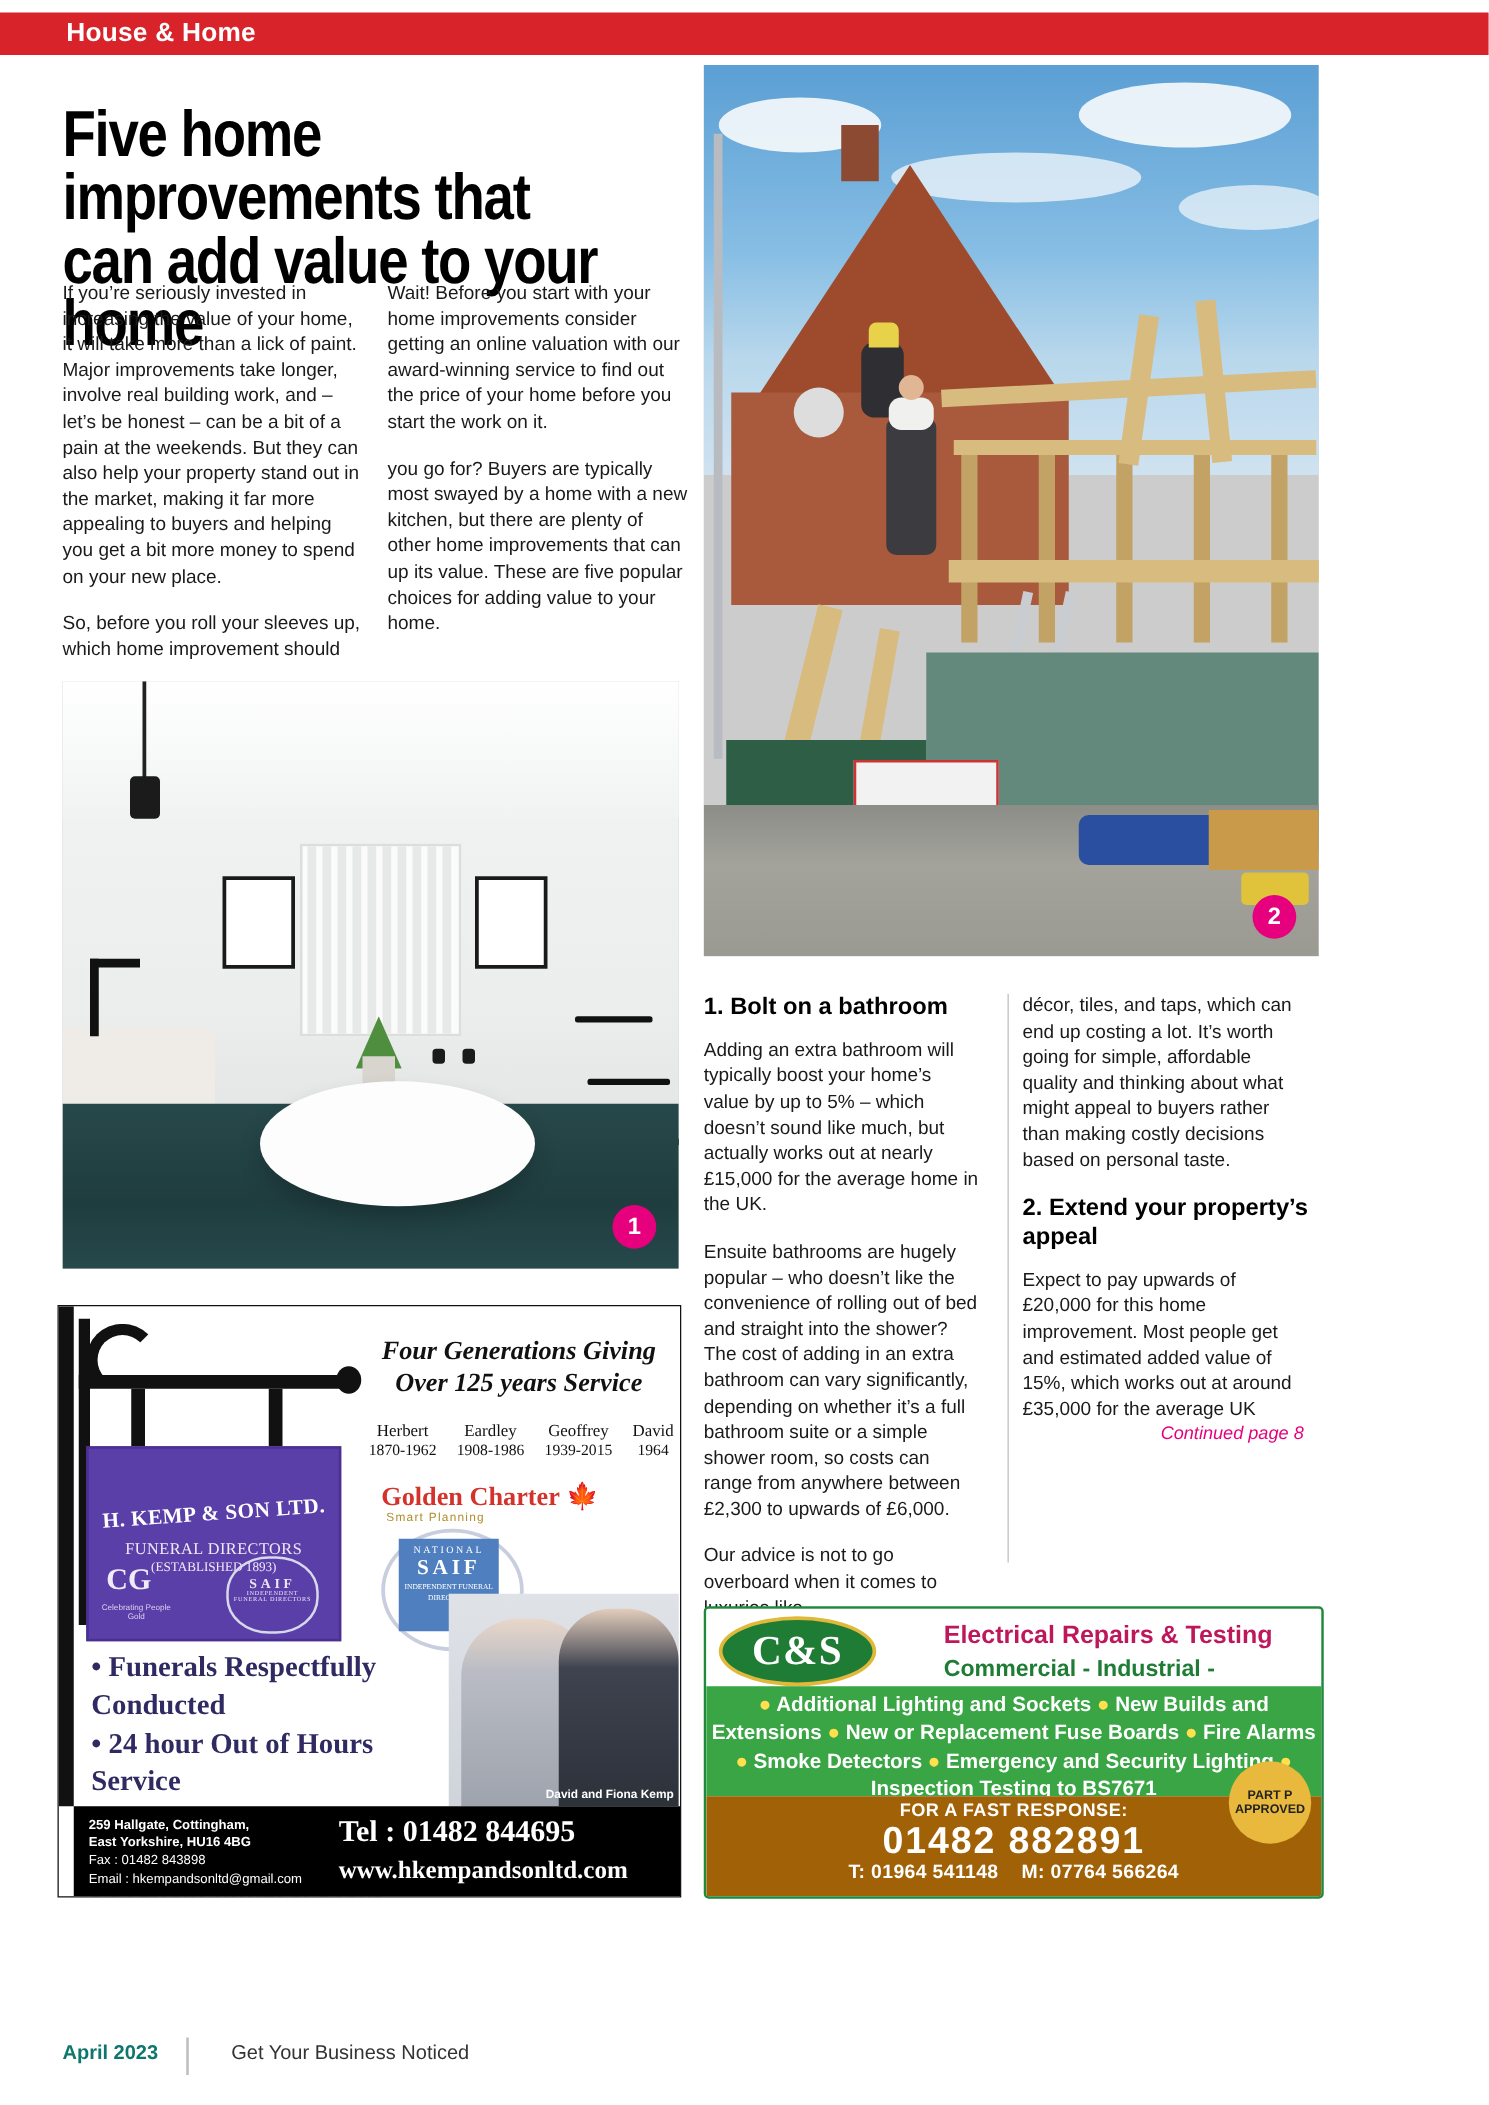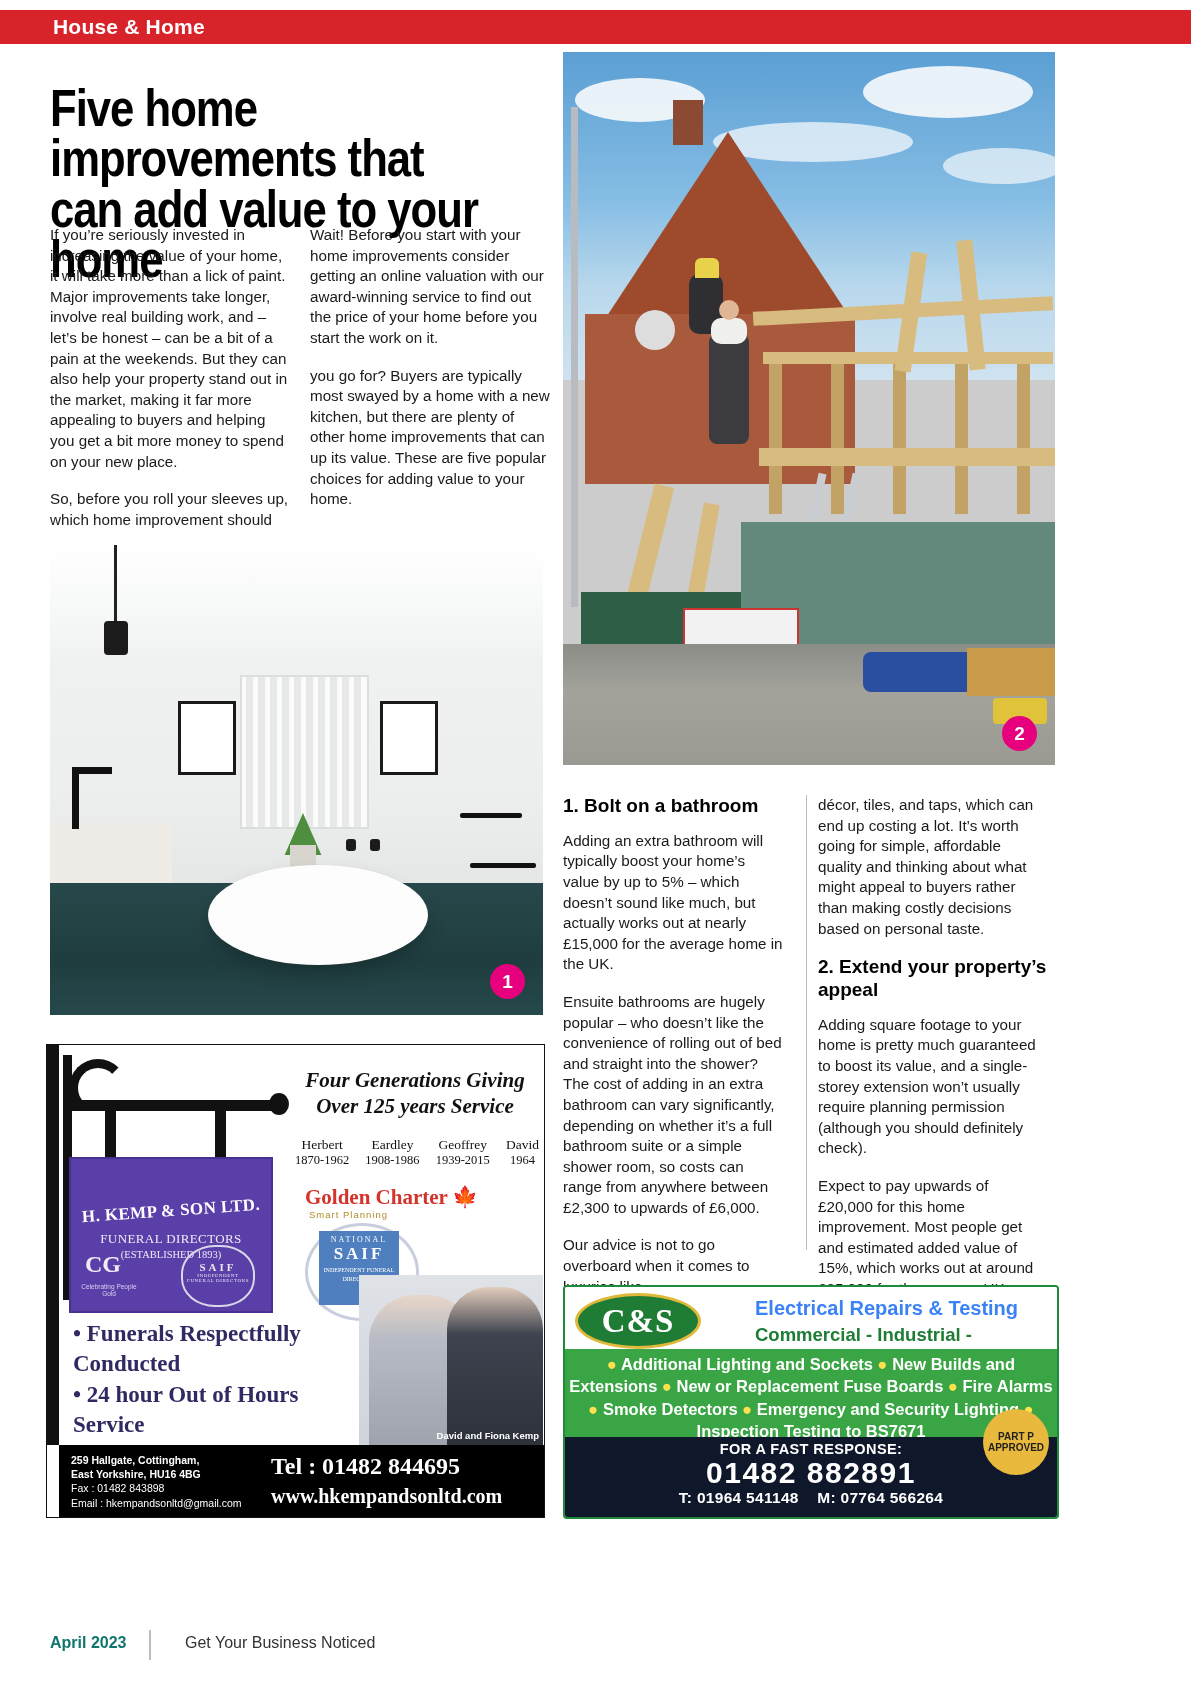--- a/index.html
+++ b/index.html
@@ -193,30 +193,30 @@
     position:absolute;left:563px;top:1285px;width:492px;height:230px;
     border:2px solid #1f8a3b;background:#fff;border-radius:4px;overflow:hidden;
   }
   .cs-top{position:absolute;left:0;top:0;width:100%;height:62px;background:#fff;}
   .cs-logo{
     position:absolute;left:10px;top:6px;width:120px;height:50px;border-radius:50%;
     background:#1e7c34;border:3px solid #e0b93a;
     color:#fff;font-family:"Liberation Serif",serif;font-weight:bold;font-size:33px;
     display:flex;align-items:center;justify-content:center;letter-spacing:1px;
   }
-  .cs-head1{position:absolute;left:190px;top:10px;color:#3b82f6;font-weight:bold;font-size:20px;}
+  .cs-head1{position:absolute;left:190px;top:10px;color:#be185d;font-weight:bold;font-size:20px;}
   .cs-head2{position:absolute;left:190px;top:37px;color:#1e7c34;font-weight:bold;font-size:18.5px;}
   .cs-green{
     position:absolute;left:0;top:62px;width:100%;height:88px;background:#3aa544;
     color:#fff;font-weight:bold;font-size:16.5px;line-height:1.35;text-align:center;
     padding-top:4px;box-sizing:border-box;
   }
   .cs-green .dot{color:#ffe14d;}
   .cs-black{
-    position:absolute;left:0;bottom:0;width:100%;height:80px;background:#0f172a;color:#fff;text-align:center;
+    position:absolute;left:0;bottom:0;width:100%;height:80px;background:#a16207;color:#fff;text-align:center;
   }
   .cs-fast{font-size:14.5px;font-weight:bold;letter-spacing:.4px;margin-top:4px;}
   .cs-phone{font-size:30px;font-weight:bold;letter-spacing:1.5px;line-height:1.05;}
   .cs-mob{font-size:15.5px;font-weight:bold;letter-spacing:.3px;}
   .cs-partp{
     position:absolute;right:8px;bottom:42px;width:66px;height:66px;border-radius:50%;
     background:#e8b93c;color:#222;font-size:10px;font-weight:bold;text-align:center;
     display:flex;flex-direction:column;align-items:center;justify-content:center;line-height:1.15;
   }
 
@@ -341,21 +341,20 @@
   <div class="art-col" id="art-col-1">
     <h2 class="art-h">1. Bolt on a bathroom</h2>
     <p>Adding an extra bathroom will typically boost your home’s value by up to 5% – which doesn’t sound like much, but actually works out at nearly £15,000 for the average home in the UK.</p>
     <p>Ensuite bathrooms are hugely popular – who doesn’t like the convenience of rolling out of bed and straight into the shower? The cost of adding in an extra bathroom can vary significantly, depending on whether it’s a full bathroom suite or a simple shower room, so costs can range from anywhere between £2,300 to upwards of £6,000.</p>
     <p>Our advice is not to go overboard when it comes to luxuries like</p>
   </div>
 
   <div class="art-col" id="art-col-2">
     <p>décor, tiles, and taps, which can end up costing a lot. It’s worth going for simple, affordable quality and thinking about what might appeal to buyers rather than making costly decisions based on personal taste.</p>
     <h2 class="art-h">2. Extend your property’s appeal</h2>
-    <p>Adding square footage to your home is pretty much guaranteed to boost its value, and a single-storey extension won’t usually require planning permission (although you should definitely check).</p>
     <p style="margin-bottom:0;">Expect to pay upwards of £20,000 for this home improvement. Most people get and estimated added value of 15%, which works out at around £35,000 for the average UK</p>
     <p class="continued">Continued page 8</p>
   </div>
 
   <div id="ad-kemp">
     <div class="kemp-left-rail"></div>
     <div class="kemp-sign-post"></div>
     <div class="kemp-curl"></div>
     <div class="kemp-sign-arm"></div>
     <div class="kemp-finial"></div>

